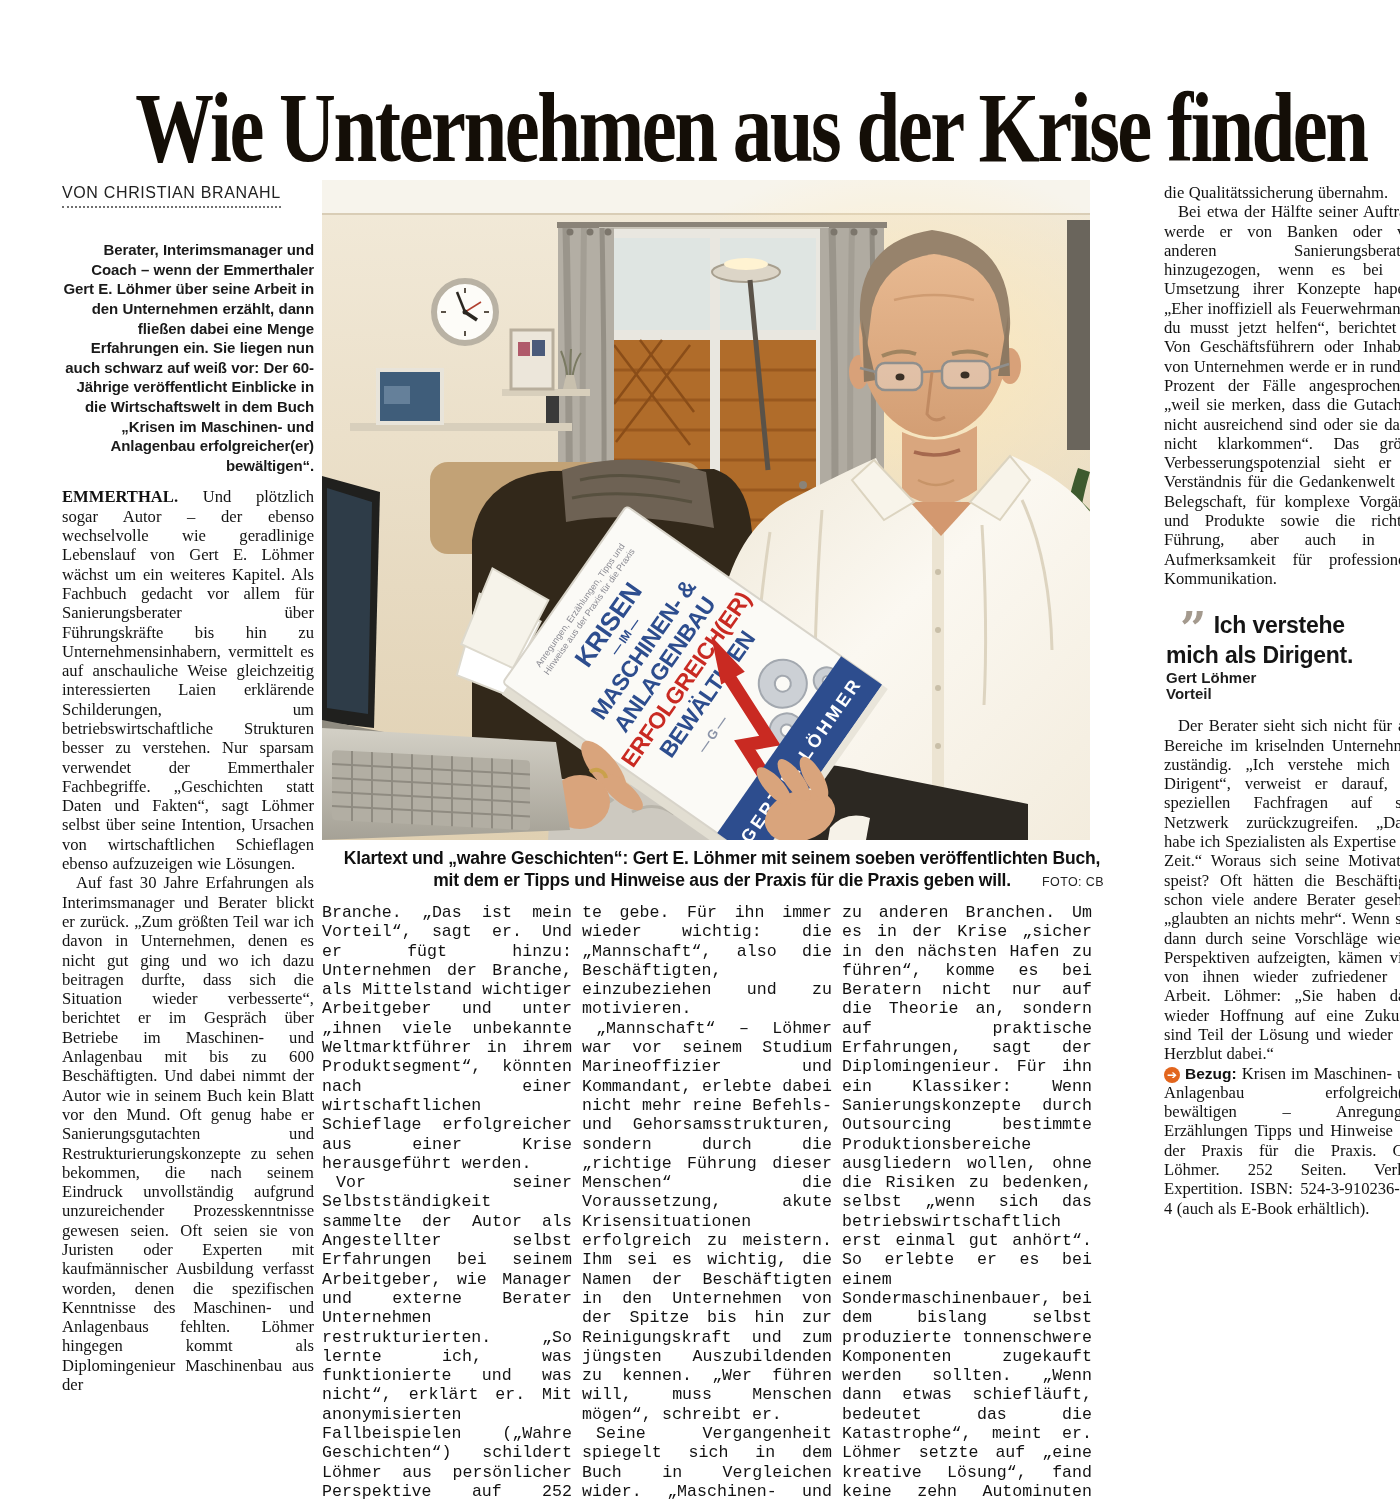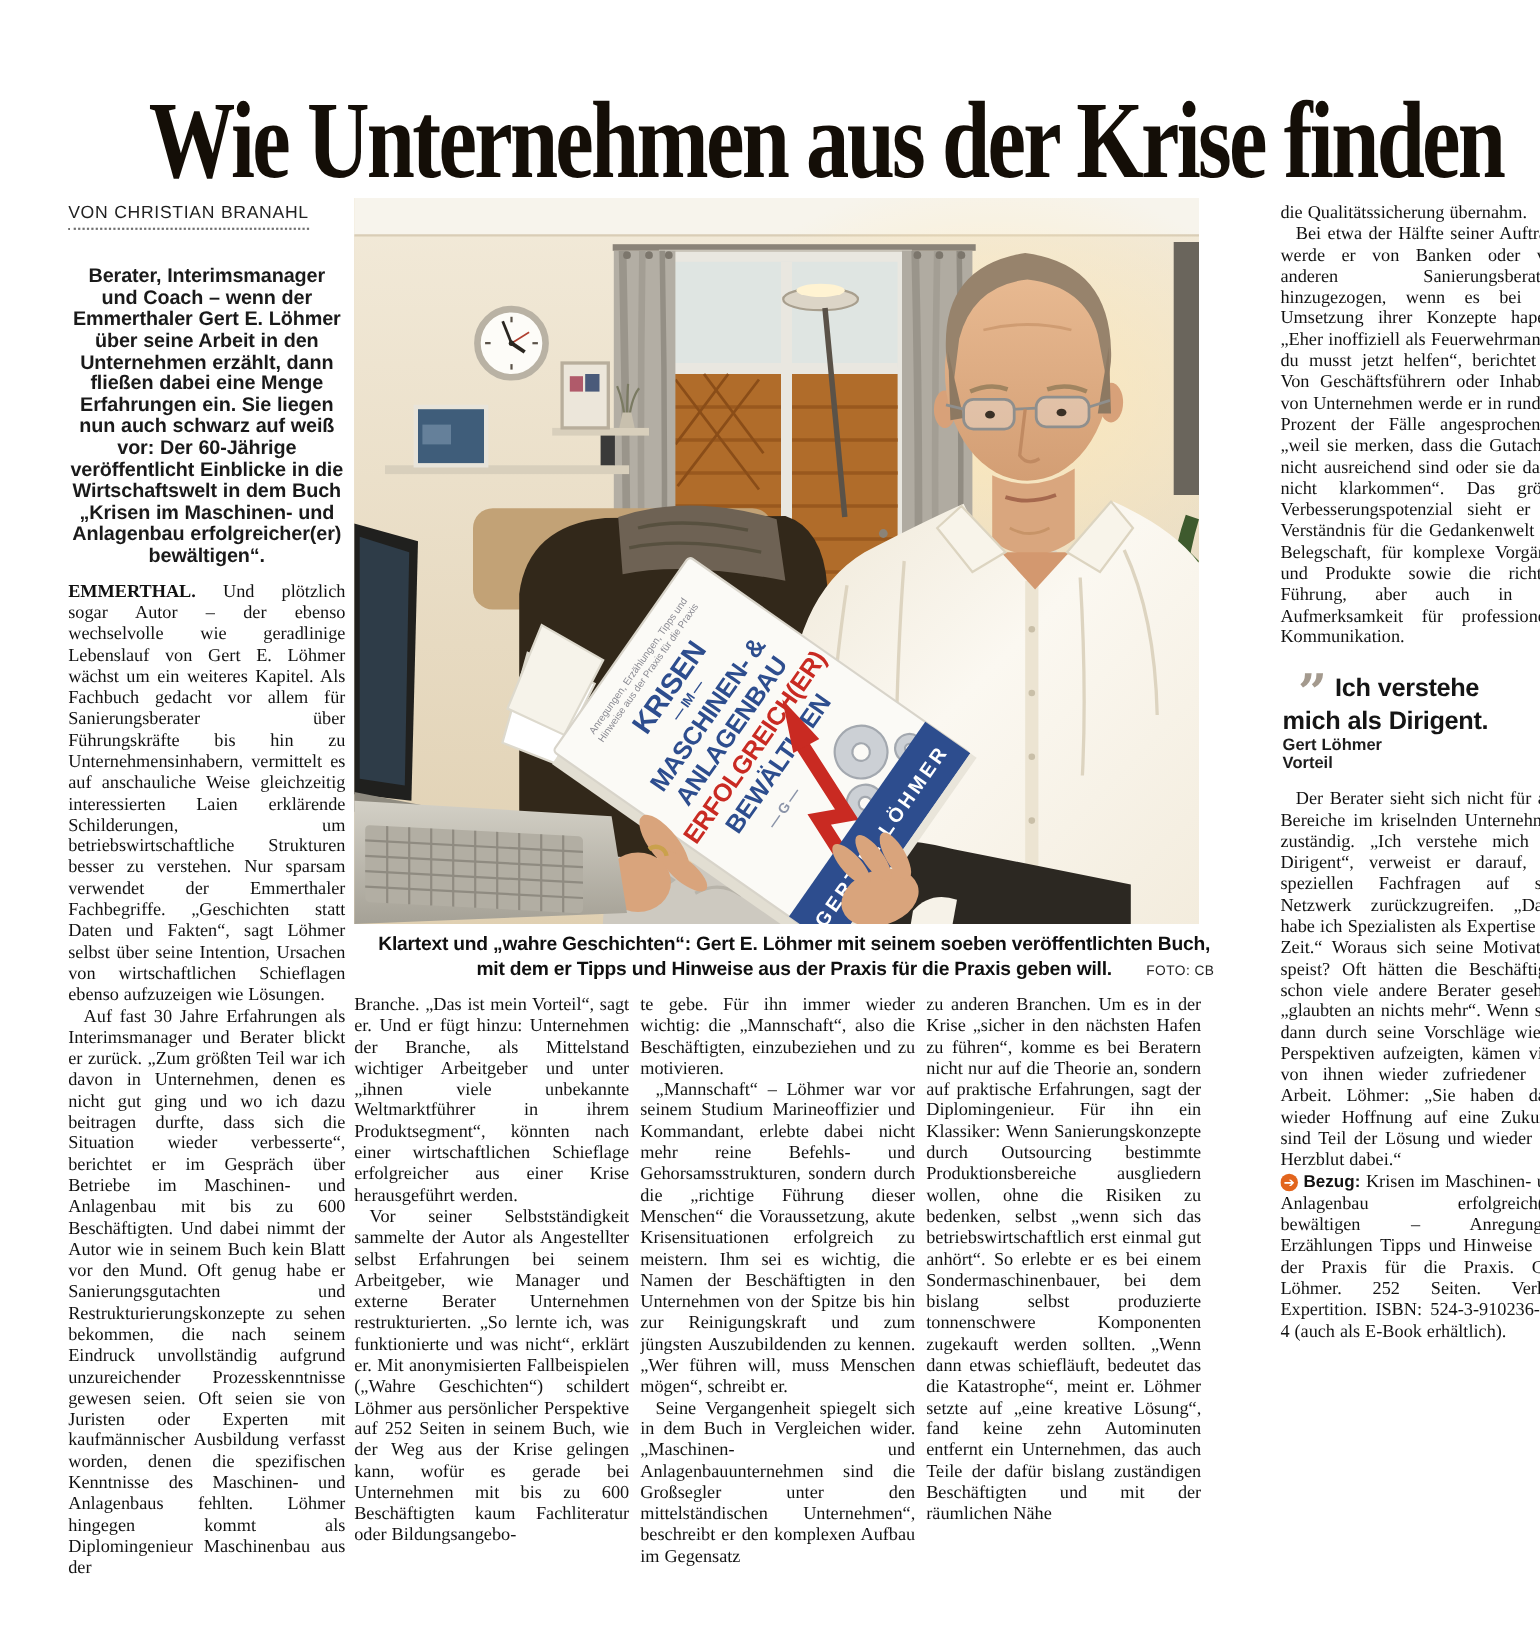--- a/index.html
+++ b/index.html
@@ -16,28 +16,28 @@
                color:#1b1b1b;white-space:nowrap;}
 
   
   .col{position:absolute;top:183px;height:1317px;overflow:hidden;
        font-size:16.6px;line-height:19.3px;text-align:justify;
        hyphens:auto;-webkit-hyphens:auto;word-spacing:.02em;color:#121212;}
   #col-left{left:62px;width:252px;}
   #col-right{left:1164px;width:258px;}
   .bcol{position:absolute;top:903px;height:597px;width:250px;overflow:hidden;
         font-size:16.6px;line-height:19.3px;text-align:justify;
-        hyphens:auto;-webkit-hyphens:auto;word-spacing:.02em;color:#121212;}
+        hyphens:auto;-webkit-hyphens:auto;word-spacing:.02em;color:#121212;font-family:Liberation Mono, monospace;}
   #bcol-1{left:322px;} #bcol-2{left:582px;} #bcol-3{left:842px;}
 
   .byline{display:inline-block;font-family:"Liberation Sans",sans-serif;font-size:16px;
           letter-spacing:.6px;color:#222;padding-bottom:4px;margin-bottom:32px;
           border-bottom:2px dotted #6f6f6f;text-align:left;}
-  .lead{font-family:"Liberation Sans",sans-serif;font-weight:bold;font-size:18px;
-        line-height:19.6px;letter-spacing:-.1px;text-align:center;color:#1a1a1a;
+  .lead{font-family:"Liberation Sans",sans-serif;font-weight:bold;font-size:15px;
+        line-height:19.6px;letter-spacing:-.1px;text-align:right;color:#1a1a1a;
         margin:0 0 12px 0;hyphens:auto;}
   p.body{margin:0;}
   p.indent{text-indent:14px;}
   .dateline{font-weight:bold;}
 
   
   .photo{position:absolute;left:322px;top:180px;width:768px;height:660px;background:#e9dcc6;}
   .caption{position:absolute;left:338px;top:847px;width:768px;
            font-family:"Liberation Sans",sans-serif;font-weight:bold;font-size:17.5px;
            line-height:22px;letter-spacing:-.2px;color:#101010;text-align:center;}

